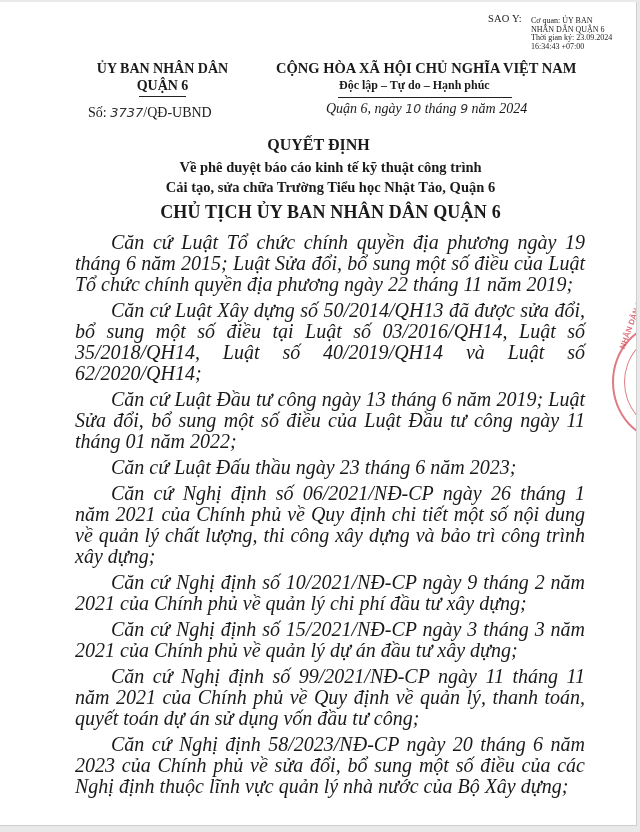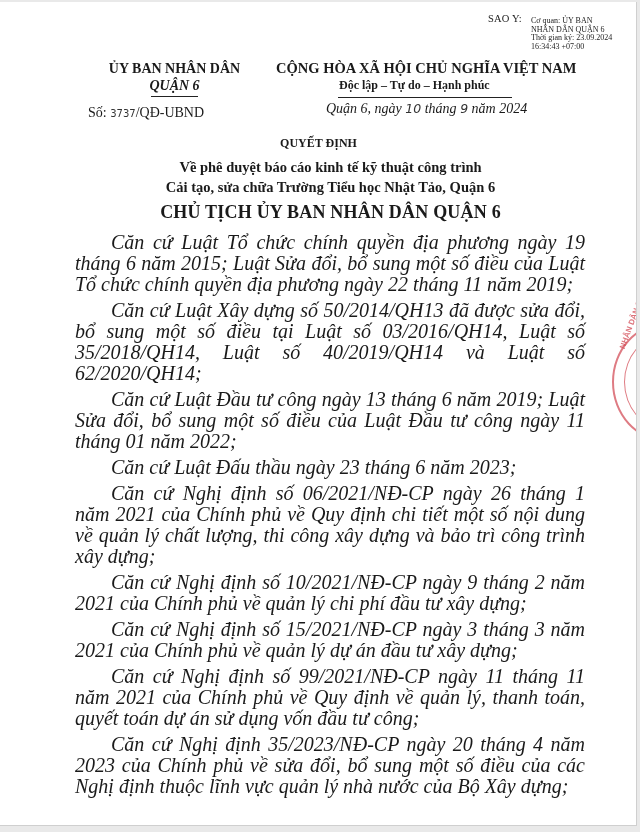--- a/index.html
+++ b/index.html
@@ -15,50 +15,50 @@
     font-size: 8px; line-height: 8.5px; color: #222;
   }
   .certify .sao {
     position: absolute; left: 0; top: 11px; font-size: 10.5px; font-weight: normal;
     letter-spacing: 0.2px;
   }
   .certify .lines { position: absolute; left: 43px; top: 13px; }
   .certify .lines div { white-space: nowrap; }
 
   .left-head {
-    position: absolute; left: 72px; top: 58px; width: 205px; text-align: center;
+    position: absolute; left: 60px; top: 58px; width: 205px; text-align: center;
     font-weight: bold; font-size: 14px; line-height: 17px;
   }
-  .left-head .q6 { display: inline-block; position: relative; padding-bottom: 1px; font-style: italic; }
+  .left-head .q6 { display: inline-block; position: relative; padding-bottom: 1px; }
   .left-head .q6::after {
     content: ""; position: absolute; left: 2px; right: 2px; bottom: -2px; border-bottom: 1px solid #222;
   }
   .so-line {
     position: absolute; left: 88px; top: 103px; font-size: 14px;
   }
-  .so-line .num { font-family: "DejaVu Sans", sans-serif; font-size: 10px; color: #333; }
+  .so-line .num { font-style: italic; font-family: "DejaVu Sans", sans-serif; font-size: 13px; color: #333; }
 
   .right-head {
     position: absolute; left: 276px; top: 58px; width: 370px; text-align: left;
     font-weight: bold; font-size: 14.5px; line-height: 17px; white-space: nowrap;
   }
   .motto {
     position: absolute; left: 339px; top: 76px; font-weight: bold; font-size: 12px;
   }
   .motto-rule {
     position: absolute; left: 338px; top: 95px; width: 174px; border-bottom: 1px solid #222;
   }
   .dateline {
     position: absolute; left: 326px; top: 99px; font-style: italic; font-size: 14px; white-space: nowrap;
   }
   .dateline .hw { font-family: "DejaVu Sans", sans-serif; font-size: 12.5px; color: #333; }
 
   .title {
     position: absolute; left: 0; top: 134px; width: 637px; text-align: center;
-    font-weight: bold; font-size: 12px;
+    font-weight: bold; font-size: 16px;
   }
   .subtitle {
     position: absolute; left: 0; width: 637px; text-align: center;
     font-weight: bold; font-size: 14.5px; white-space: nowrap;
   }
   .sub1 { top: 157px; left: 12px; }
   .sub2 { top: 177px; left: 12px; }
   .authority {
     position: absolute; left: 12px; top: 200px; width: 637px; text-align: center;
     font-weight: bold; font-size: 18px; letter-spacing: 0.2px;
@@ -121,18 +121,18 @@
 
   <div class="body-text">
     <p class="para">Căn cứ Luật Tổ chức chính quyền địa phương ngày 19 tháng 6 năm 2015; Luật Sửa đổi, bổ sung một số điều của Luật Tổ chức chính quyền địa phương ngày 22 tháng 11 năm 2019;</p>
     <p class="para">Căn cứ Luật Xây dựng số 50/2014/QH13 đã được sửa đổi, bổ sung một số điều tại Luật số 03/2016/QH14, Luật số 35/2018/QH14, Luật số 40/2019/QH14 và Luật số 62/2020/QH14;</p>
     <p class="para">Căn cứ Luật Đầu tư công ngày 13 tháng 6 năm 2019; Luật Sửa đổi, bổ sung một số điều của Luật Đầu tư công ngày 11 tháng 01 năm 2022;</p>
     <p class="para">Căn cứ Luật Đấu thầu ngày 23 tháng 6 năm 2023;</p>
     <p class="para">Căn cứ Nghị định số 06/2021/NĐ-CP ngày 26 tháng 1 năm 2021 của Chính phủ về Quy định chi tiết một số nội dung về quản lý chất lượng, thi công xây dựng và bảo trì công trình xây dựng;</p>
     <p class="para">Căn cứ Nghị định số 10/2021/NĐ-CP ngày 9 tháng 2 năm 2021 của Chính phủ về quản lý chi phí đầu tư xây dựng;</p>
     <p class="para">Căn cứ Nghị định số 15/2021/NĐ-CP ngày 3 tháng 3 năm 2021 của Chính phủ về quản lý dự án đầu tư xây dựng;</p>
     <p class="para">Căn cứ Nghị định số 99/2021/NĐ-CP ngày 11 tháng 11 năm 2021 của Chính phủ về Quy định về quản lý, thanh toán, quyết toán dự án sử dụng vốn đầu tư công;</p>
-    <p class="para">Căn cứ Nghị định 35/2023/NĐ-CP ngày 20 tháng 4 năm 2023 của Chính phủ về sửa đổi, bổ sung một số điều của các Nghị định thuộc lĩnh vực quản lý nhà nước của Bộ Xây dựng;</p>
+    <p class="para">Căn cứ Nghị định 58/2023/NĐ-CP ngày 20 tháng 6 năm 2023 của Chính phủ về sửa đổi, bổ sung một số điều của các Nghị định thuộc lĩnh vực quản lý nhà nước của Bộ Xây dựng;</p>
   </div>
 
   <div class="stamp"></div>
   <div class="stamp-text">NHÂN DÂN Q</div>
 </div>
 
 </body></html>

